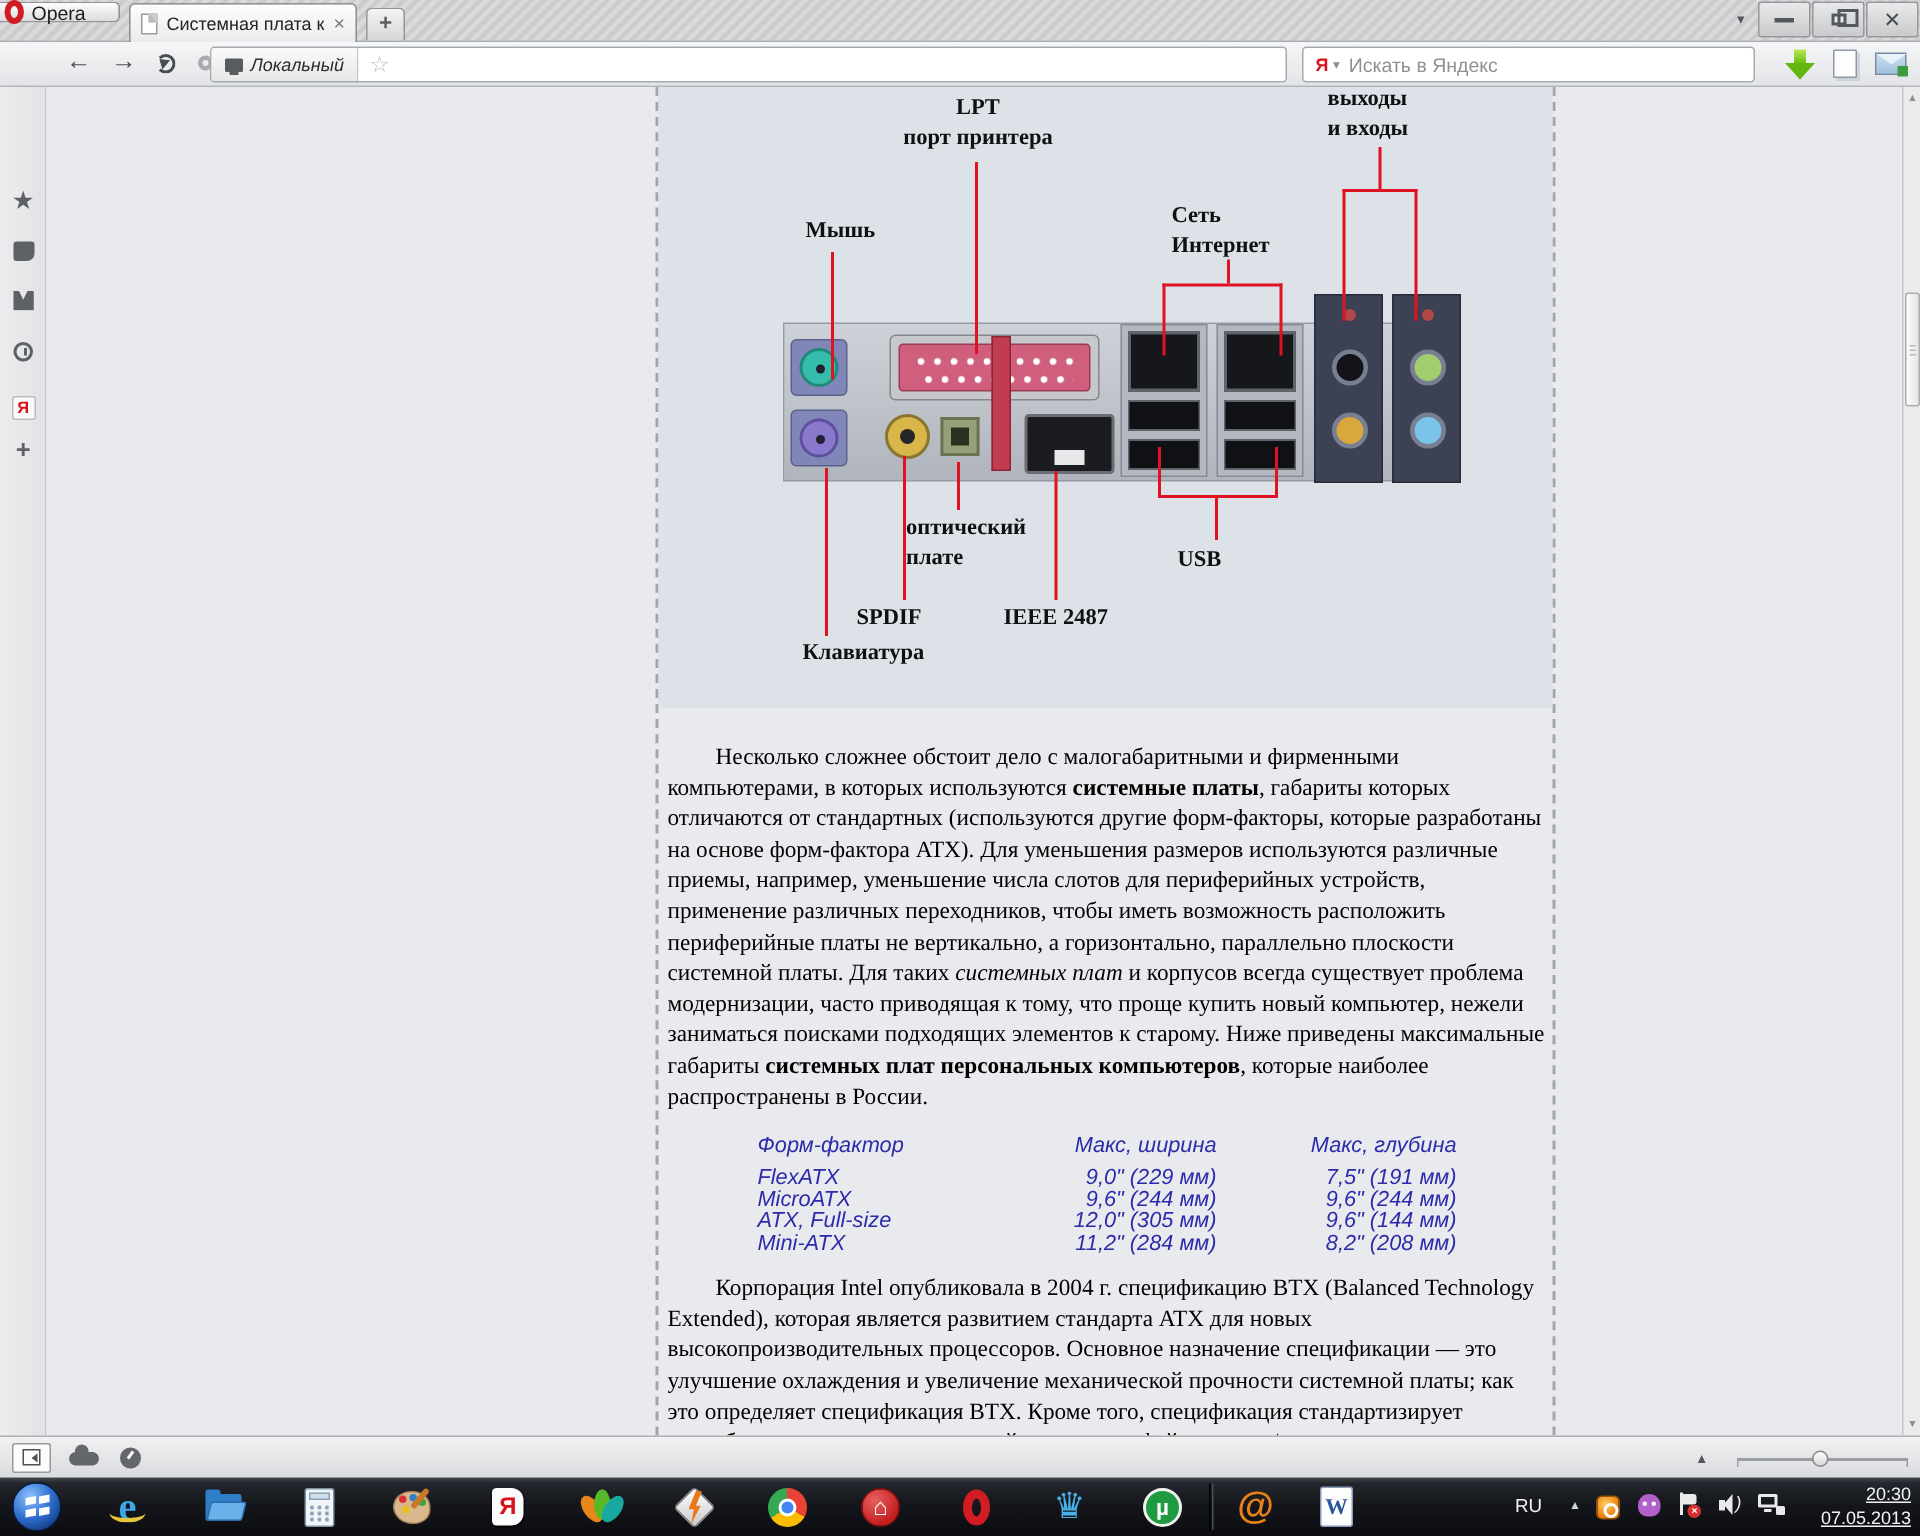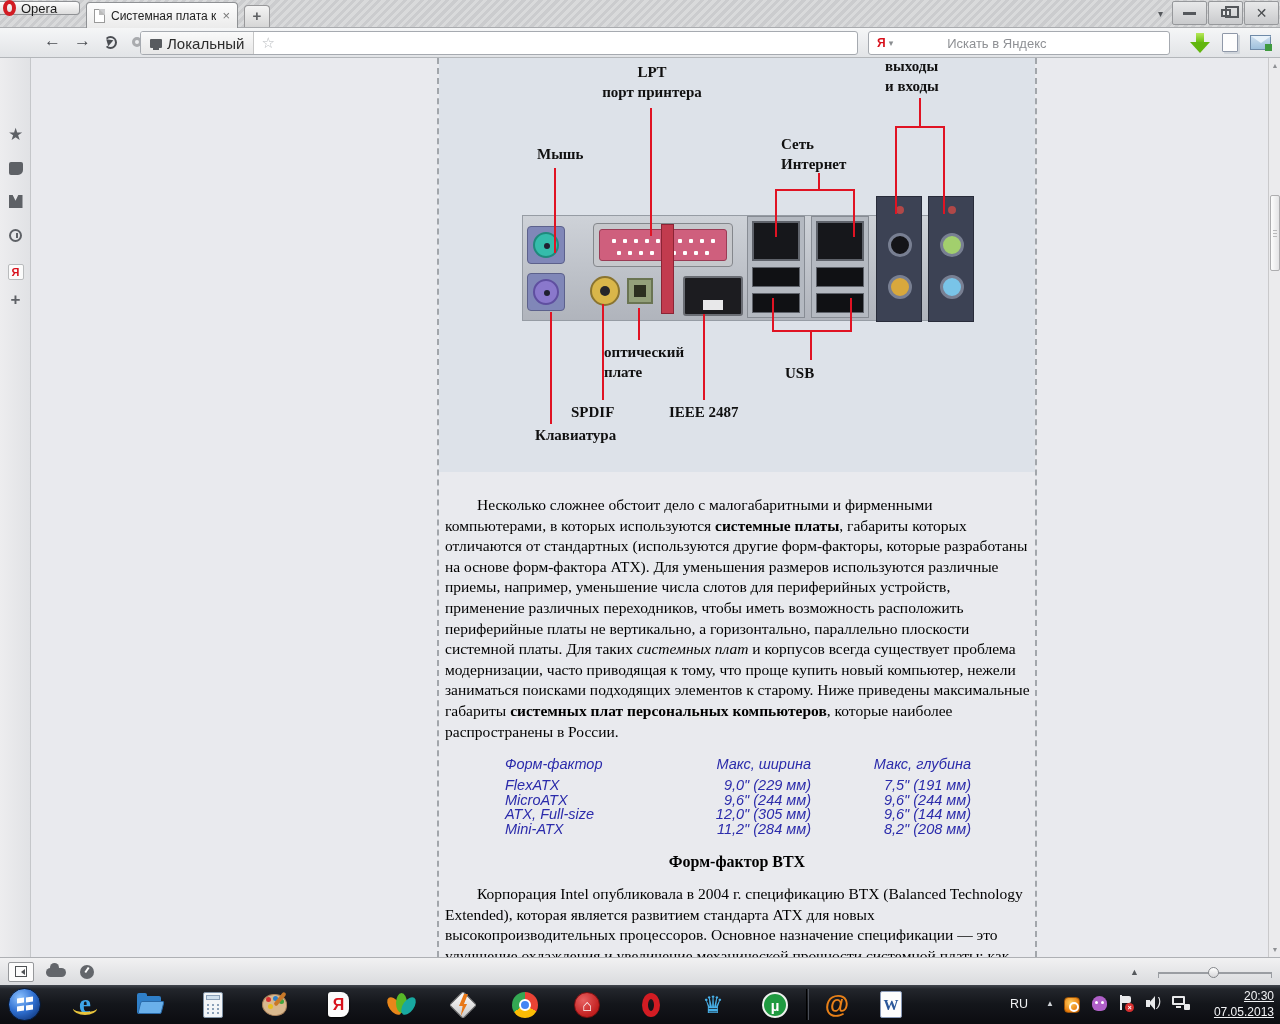--- a/index.html
+++ b/index.html
@@ -52,29 +52,29 @@
     border:4px solid transparent; border-right:6px solid #4a4d52; transform:rotate(40deg); }
   #nav-key { position:absolute; left:132px; top:9px; width:10px; height:10px;
     border:3px solid #a9abae; border-radius:50%; cursor:default; }
   #nav-key:after { content:""; position:absolute; left:8px; top:2px; width:10px; height:3px; background:#a9abae; }
   #address-field { position:absolute; left:140px; top:3px; width:718px; height:24px; background:#fff;
     border:1px solid #a6aab0; border-radius:3px; display:flex; align-items:center; cursor:text; }
   #addr-badge { height:22px; background:linear-gradient(#fafafa,#e7e7e7); border-right:1px solid #c6c6c6;
     border-radius:2px 0 0 2px; display:flex; align-items:center; gap:5px; padding:0 9px; cursor:pointer; }
   .monitor-ico { width:12px; height:9px; background:#585b5f; border-radius:1px; position:relative; }
   .monitor-ico:after { content:""; position:absolute; left:3px; top:9px; width:6px; height:2px; background:#585b5f; }
-  #addr-badge span { font-size:15px; color:#2c2c2c; }
+  #addr-badge span { font-size:12px; color:#2c2c2c;font-style:italic; }
   #addr-url { flex:1; font-size:13px; color:#1f1f1f; padding-left:8px; white-space:nowrap; overflow:hidden; }
   #addr-star { font-size:15px; color:#b7babe; padding:0 7px; cursor:pointer; }
   #search-field { position:absolute; left:868px; top:3px; width:302px; height:24px; background:#fff;
     border:1px solid #a6aab0; border-radius:3px; display:flex; align-items:center; }
   #ya-ico { font-size:12px; font-weight:bold; color:#d8111c; padding:0 3px 0 8px; }
   #ya-caret { font-size:9px; color:#8a8d90; padding-right:6px; }
   #search-input { flex:1; border:none; outline:none; font-size:13px; color:#444;
-    font-family:"Liberation Sans",sans-serif; background:transparent;margin-left:48px; }
+    font-family:"Liberation Sans",sans-serif; background:transparent; }
   #search-input::placeholder { color:#8e9094; }
   #dl-btn { position:absolute; left:1190px; top:5px; width:20px; height:20px; cursor:pointer; }
   #dl-btn .stem { position:absolute; left:6px; top:0; width:8px; height:9px; background:linear-gradient(#b8e85a,#6cbf12); }
   #dl-btn .head { position:absolute; left:0; top:9px; border-left:10px solid transparent;
     border-right:10px solid transparent; border-top:11px solid #62b60e; }
   #pg-btn { position:absolute; left:1222px; top:5px; width:16px; height:19px; background:#fdfdfd;
     border:1px solid #8f98a8; border-radius:1px; cursor:pointer; box-shadow:2px 2px 0 #cfd4da; }
   #mail-btn { position:absolute; left:1250px; top:7px; width:21px; height:15px;
     background:linear-gradient(#cfe0ef,#9fc0dd); border:1px solid #6f8aa8; position:absolute; cursor:pointer; }
   #mail-btn:before { content:""; position:absolute; left:0; top:0; border-left:10px solid transparent;
@@ -451,21 +451,20 @@
             <td class="c3">9,6" (144 мм)</td>
           </tr>
           <tr>
             <td class="c1">Mini-ATX</td>
             <td class="c2">11,2" (284 мм)</td>
             <td class="c3">8,2" (208 мм)</td>
           </tr>
         </tbody>
       </table>
 
-      <div id="btx-heading">Форм-фактор BTX</div>
 
       <p class="para" id="para2"><span>Корпорация Intel опубликовала в 2004 г. спецификацию BTX (Balanced Technology Extended), которая является развитием стандарта ATX для новых высокопроизводительных процессоров. Основное назначение спецификации — это улучшение охлаждения и увеличение механической прочности системной платы; как это определяет спецификация BTX. Кроме того, спецификация стандартизирует способы подключения к системной плате интерфейсов ввода/выврда, конструкцию корпуса. Так как появление компьютеров, выполненных по спецификации BTX, подразумевает разработку и выпуск новых системных плат, то и спустя пять лет до сколь-нибудь существенного промышленного выпуска дело пока не дошло. Тут можно отметить, что переделка </span></p>
 
     </div>
   </div>
 
   <div id="vscroll">
     <div class="sb-arrow" id="sb-up">▲</div>
     <div id="sb-thumb"></div>
     <div class="sb-arrow" id="sb-dn">▼</div>

